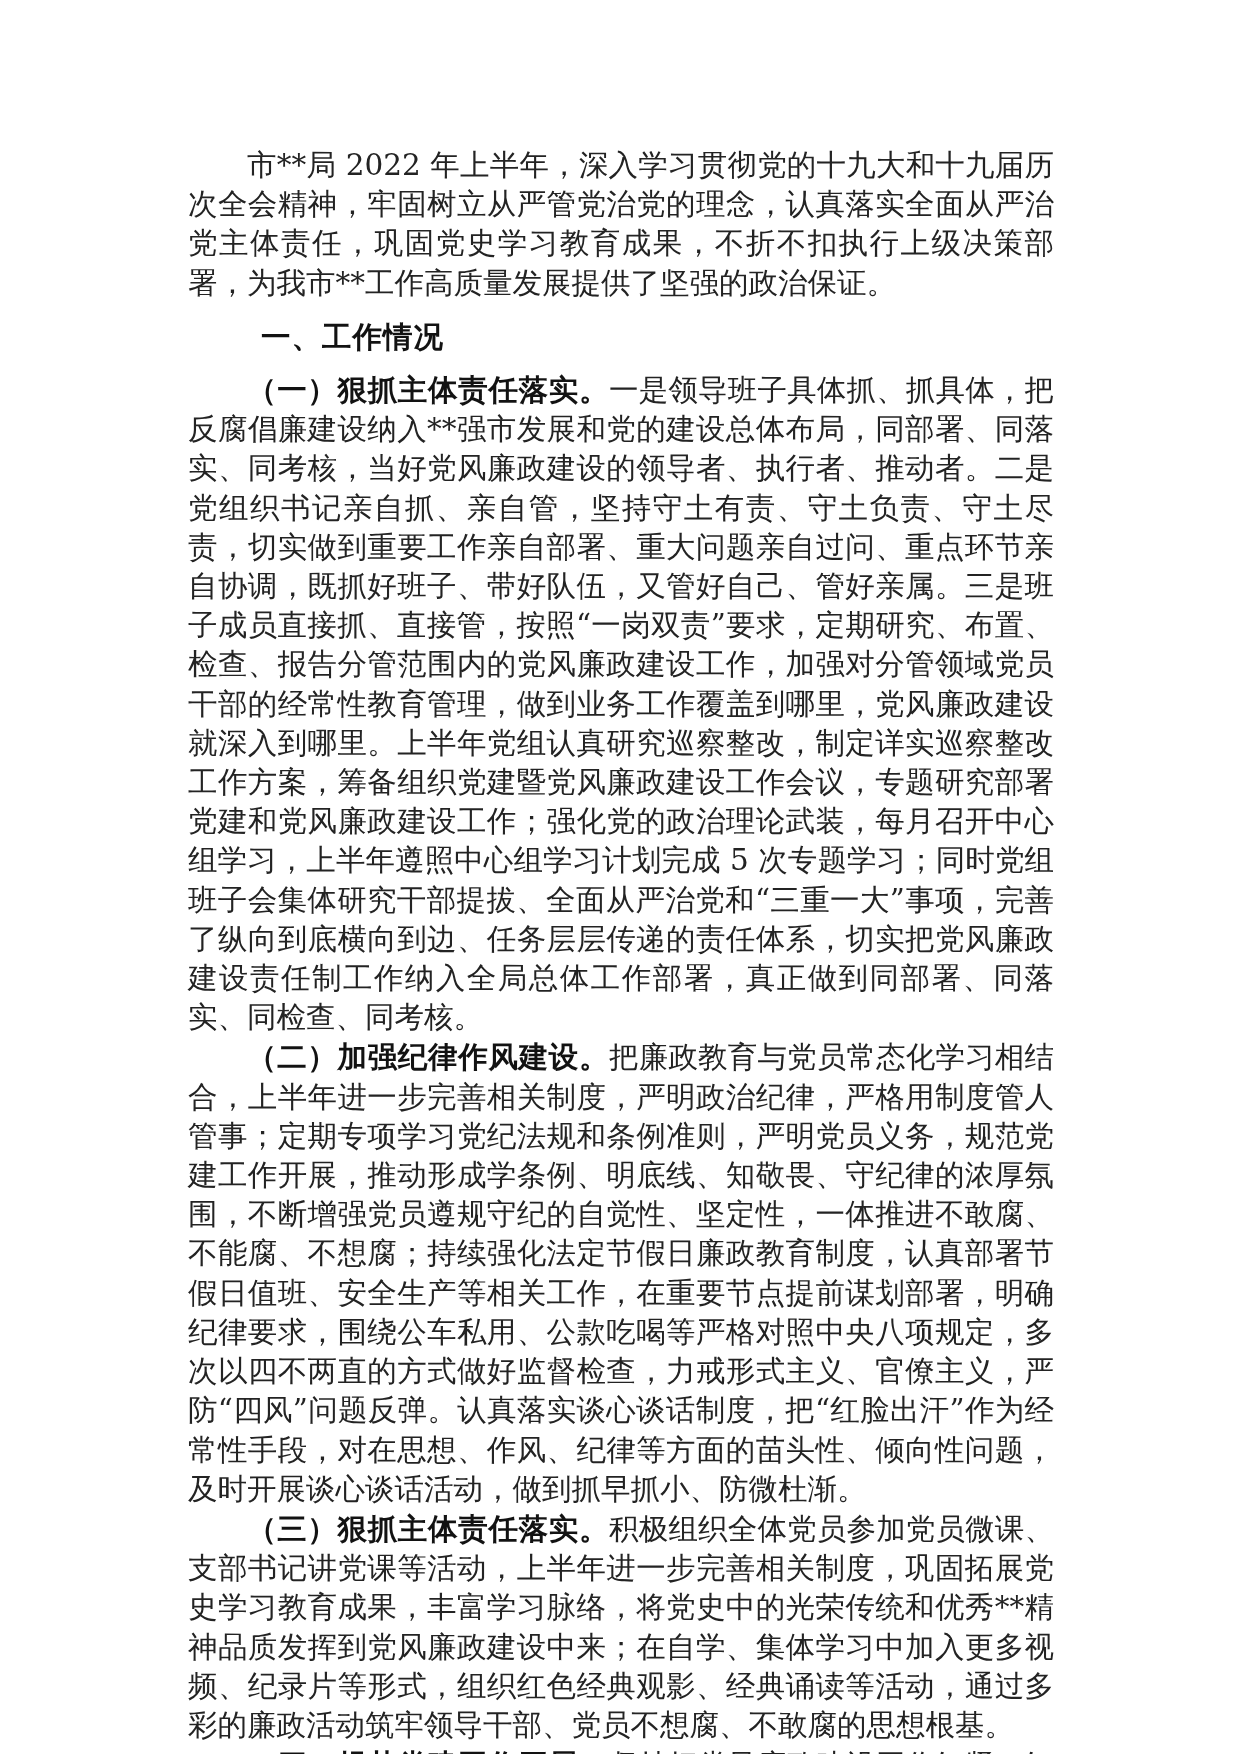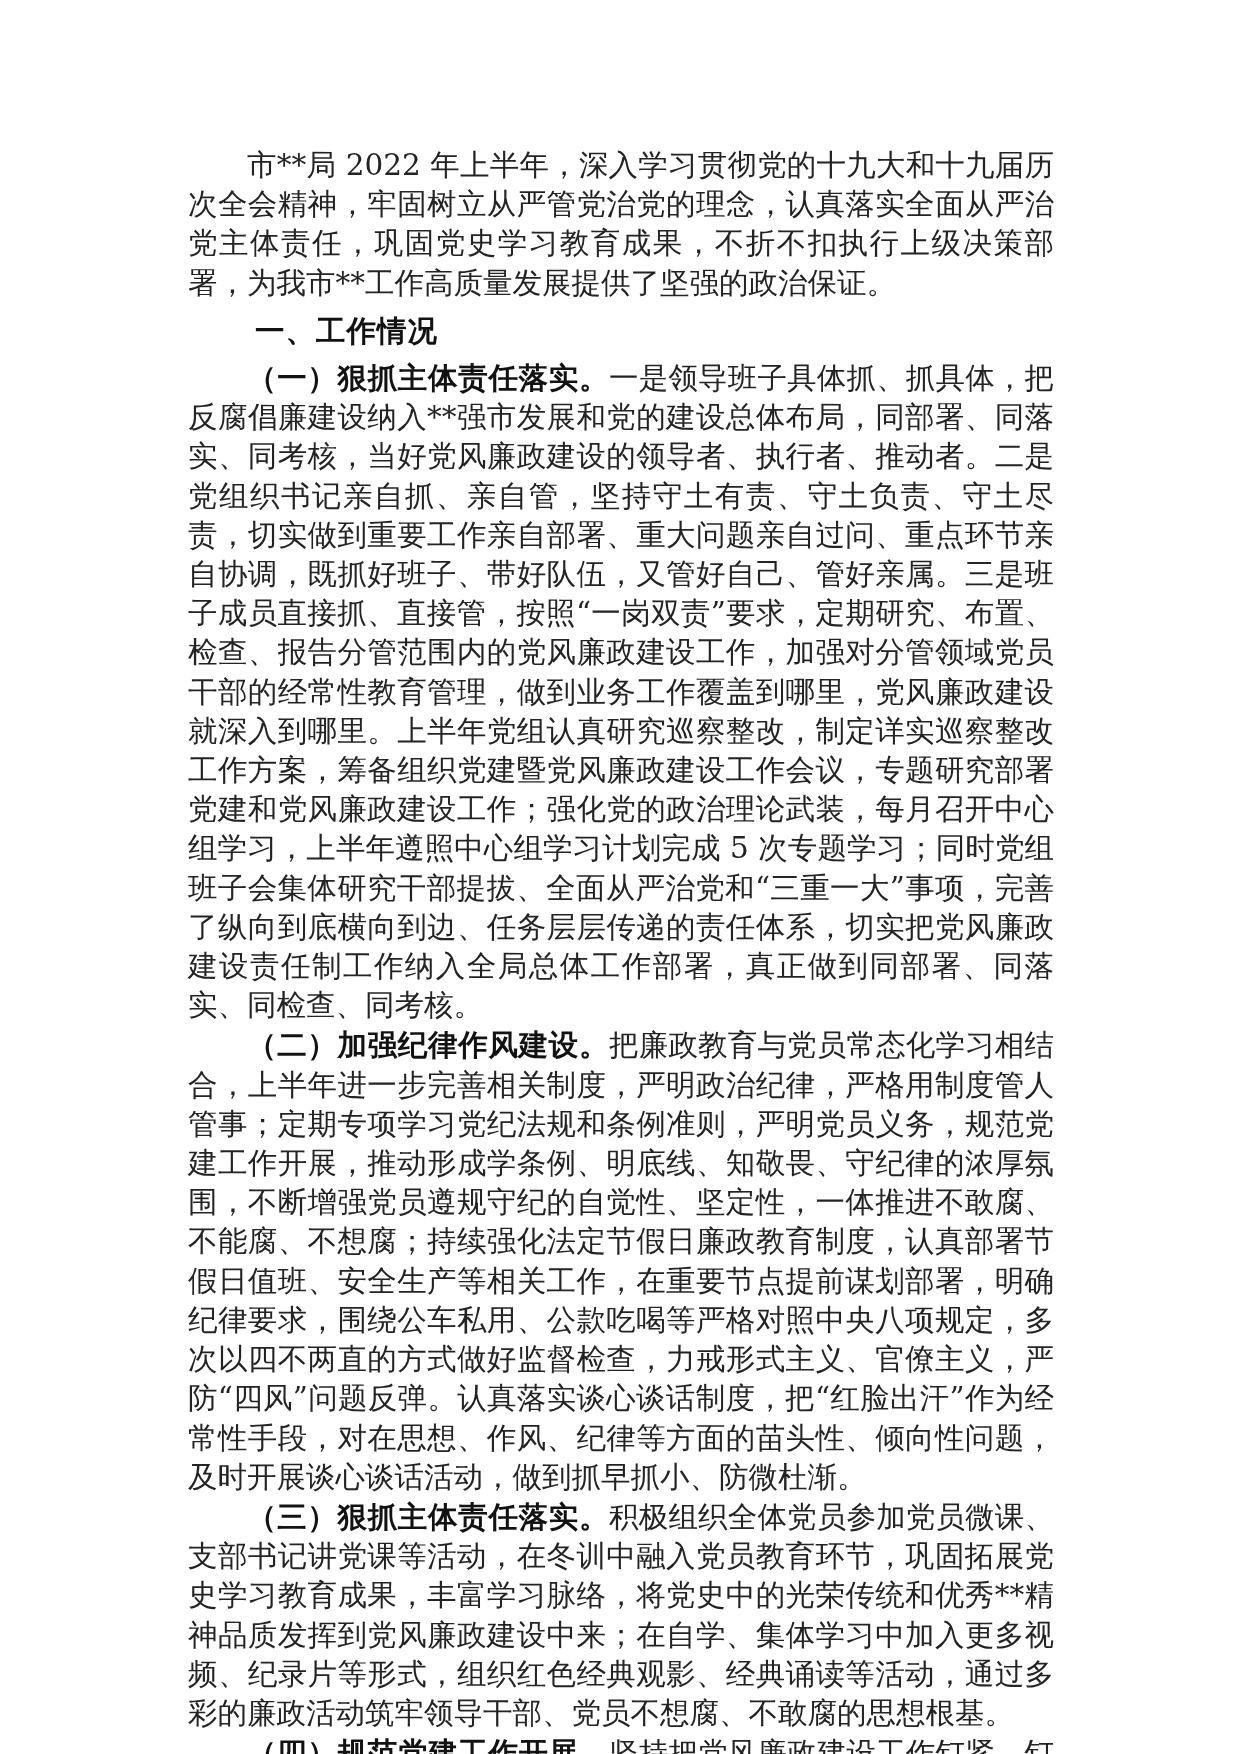--- a/index.html
+++ b/index.html
@@ -42,21 +42,21 @@
     word-break: break-all;
     color: #232323;
   }
 
   
   .heading-l1 {
     font-size: 29.5px;
     line-height: 39.2px;
     text-indent: 59px;
     font-weight: bold;
-    margin: 8px;
+    margin: 14px;
     color: #121212;
     letter-spacing: 1px;
   }
 
   
   .lead {
     font-weight: bold;
     color: #121212;
     letter-spacing: 0.5px;
     margin-top: 35px;
@@ -69,18 +69,18 @@
   <div class="content">
 
     <p class="para">市**局 2022 年上半年，深入学习贯彻党的十九大和十九届历次全会精神，牢固树立从严管党治党的理念，认真落实全面从严治党主体责任，巩固党史学习教育成果，不折不扣执行上级决策部署，为我市**工作高质量发展提供了坚强的政治保证。</p>
 
     <p class="heading-l1">一、工作情况</p>
 
     <p class="para"><span class="lead">（一）狠抓主体责任落实。</span><span>一是领导班子具体抓、抓具体，把反腐倡廉建设纳入**强市发展和党的建设总体布局，同部署、同落实、同考核，当好党风廉政建设的领导者、执行者、推动者。二是党组织书记亲自抓、亲自管，坚持守土有责、守土负责、守土尽责，切实做到重要工作亲自部署、重大问题亲自过问、重点环节亲自协调，既抓好班子、带好队伍，又管好自己、管好亲属。三是班子成员直接抓、直接管，按照“一岗双责”要求，定期研究、布置、检查、报告分管范围内的党风廉政建设工作，加强对分管领域党员干部的经常性教育管理，做到业务工作覆盖到哪里，党风廉政建设就深入到哪里。上半年党组认真研究巡察整改，制定详实巡察整改工作方案，筹备组织党建暨党风廉政建设工作会议，专题研究部署党建和党风廉政建设工作；强化党的政治理论武装，每月召开中心组学习，上半年遵照中心组学习计划完成 5 次专题学习；同时党组班子会集体研究干部提拔、全面从严治党和“三重一大”事项，完善了纵向到底横向到边、任务层层传递的责任体系，切实把党风廉政建设责任制工作纳入全局总体工作部署，真正做到同部署、同落实、同检查、同考核。</span></p>
 
     <p class="para"><span class="lead">（二）加强纪律作风建设。</span><span>把廉政教育与党员常态化学习相结合，上半年进一步完善相关制度，严明政治纪律，严格用制度管人管事；定期专项学习党纪法规和条例准则，严明党员义务，规范党建工作开展，推动形成学条例、明底线、知敬畏、守纪律的浓厚氛围，不断增强党员遵规守纪的自觉性、坚定性，一体推进不敢腐、不能腐、不想腐；持续强化法定节假日廉政教育制度，认真部署节假日值班、安全生产等相关工作，在重要节点提前谋划部署，明确纪律要求，围绕公车私用、公款吃喝等严格对照中央八项规定，多次以四不两直的方式做好监督检查，力戒形式主义、官僚主义，严防“四风”问题反弹。认真落实谈心谈话制度，把“红脸出汗”作为经常性手段，对在思想、作风、纪律等方面的苗头性、倾向性问题，及时开展谈心谈话活动，做到抓早抓小、防微杜渐。</span></p>
 
-    <p class="para"><span class="lead">（三）狠抓主体责任落实。</span><span>积极组织全体党员参加党员微课、支部书记讲党课等活动，在冬训中融入党员教育环节，巩固拓展党史学习教育成果，丰富学习脉络，将党史中的光荣传统和优秀**精神品质发挥到党风廉政建设中来；在自学、集体学习中加入更多视频、纪录片等形式，组织红色经典观影、经典诵读等活动，通过多彩的廉政活动筑牢领导干部、党员不想腐、不敢腐的思想根基。</span></p>
+    <p class="para"><span class="lead">（三）狠抓主体责任落实。</span><span>积极组织全体党员参加党员微课、支部书记讲党课等活动，上半年进一步完善相关制度，巩固拓展党史学习教育成果，丰富学习脉络，将党史中的光荣传统和优秀**精神品质发挥到党风廉政建设中来；在自学、集体学习中加入更多视频、纪录片等形式，组织红色经典观影、经典诵读等活动，通过多彩的廉政活动筑牢领导干部、党员不想腐、不敢腐的思想根基。</span></p>
 
     <p class="para"><span class="lead">（四）规范党建工作开展。</span><span>坚持把党风廉政建设工作钉紧、钉牢、钉实，从细节入手，从具体问题抓起，注重发挥廉政建设在带动促进业务工作中的实效，同时通过业务工作促使廉政建设落到实处。党组定期进行工作阶段总结，大力倡树“严真细实快”工作作风，着力在创新思路、抓主抓重、改进方法上下功夫。建立局机关与结对联系制度，将走向基层、深入一线作为指导业务工作的不二法宝。</span></p>
 
   </div>
 </div>
 
 </body></html>

